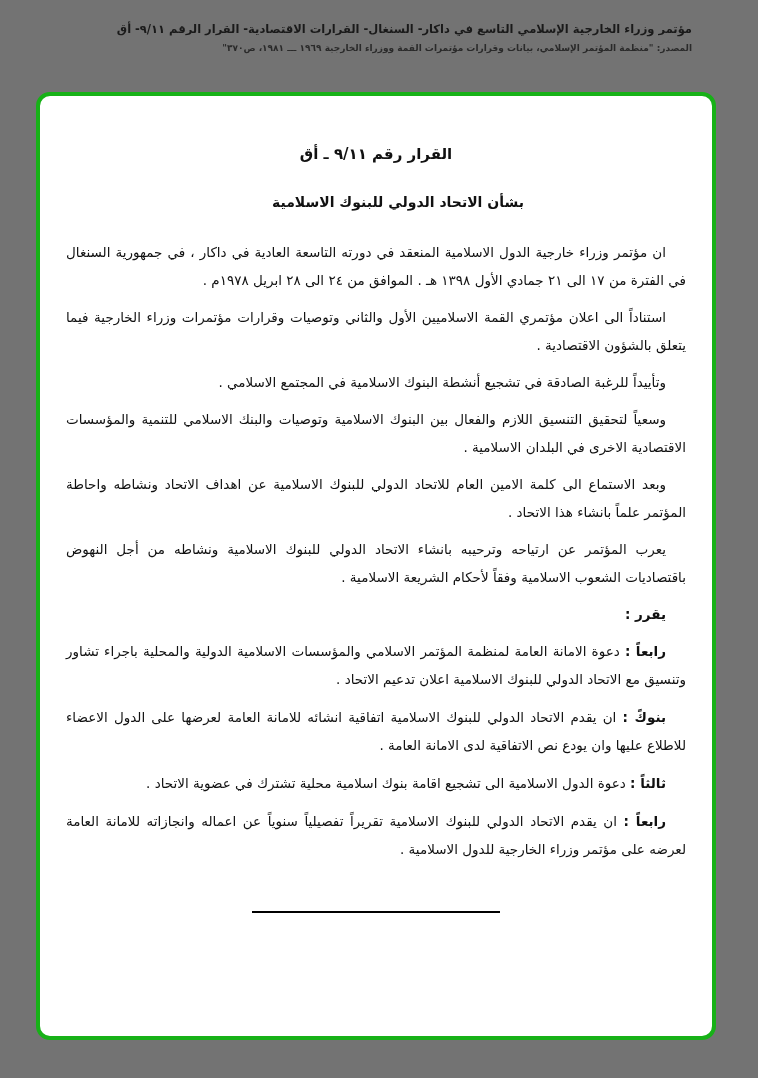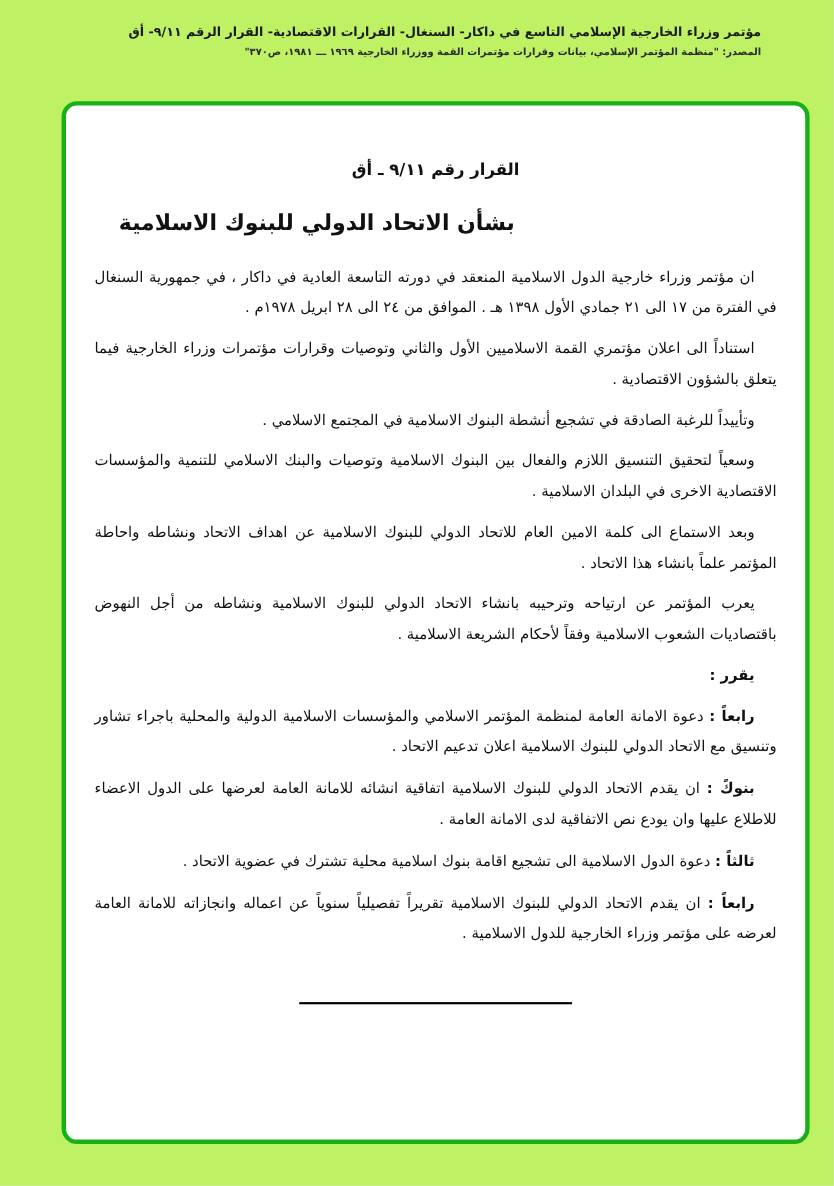--- a/index.html
+++ b/index.html
@@ -4,54 +4,54 @@
 <style>
   * { box-sizing: border-box; margin: 0; padding: 0; }
   html, body { background: #ffffff; }
   body {
     width: 758px; height: 1078px;
     font-family: "DejaVu Sans", sans-serif;
     direction: rtl;
     color: #111;
     overflow: hidden;
   }
-  .page { position: relative; width: 758px; height: 1078px; background: #bef264; }
+  .page { position: relative; width: 758px; height: 1078px; background: #737373; }
 
   
   .doc-header { padding: 22px 66px 0 20px; text-align: right; }
   .doc-header .line1 {
     font-weight: bold; font-size: 11.5px; color: #1a1a1a;
     white-space: nowrap; letter-spacing: 0;
   }
   .doc-header .line2 {
     font-weight: bold; font-size: 9px; color: #2a2a2a;
     margin-top: 7px; white-space: nowrap;
   }
 
   
   .frame {
-    position: absolute; top: 92px; left: 56px;
+    position: absolute; top: 92px; left: 36px;
     width: 680px; height: 948px;
     border: 4px solid var(--frame-green, #17b117);
     border-radius: 14px;
     background: #fff;
   }
   .content {
     padding: 44px 26px 0 26px;
     font-size: 13.5px;
     line-height: 28px;
     text-align: justify;
   }
 
   .title {
     text-align: center; font-size: 15px; font-weight: bold;
     margin: 0 0 20px 0; letter-spacing: 0.3px;
   }
   .subtitle {
-    text-align: left; font-size: 20px; font-weight: bold;
+    text-align: center; font-size: 14px; font-weight: bold;
     margin: 0 0 22px 0; transform: translateX(22px);
   }
 
   p.body-par { margin: 0 0 9px 0; text-indent: 20px; }
   p.decides { margin: 2px 0 9px 0; text-indent: 20px; font-weight: bold; }
   p.decision { margin: 0 0 10px 0; text-indent: 20px; }
   p.decision b { font-weight: bold; }
 
   .end-rule {
     width: 248px; height: 0;

